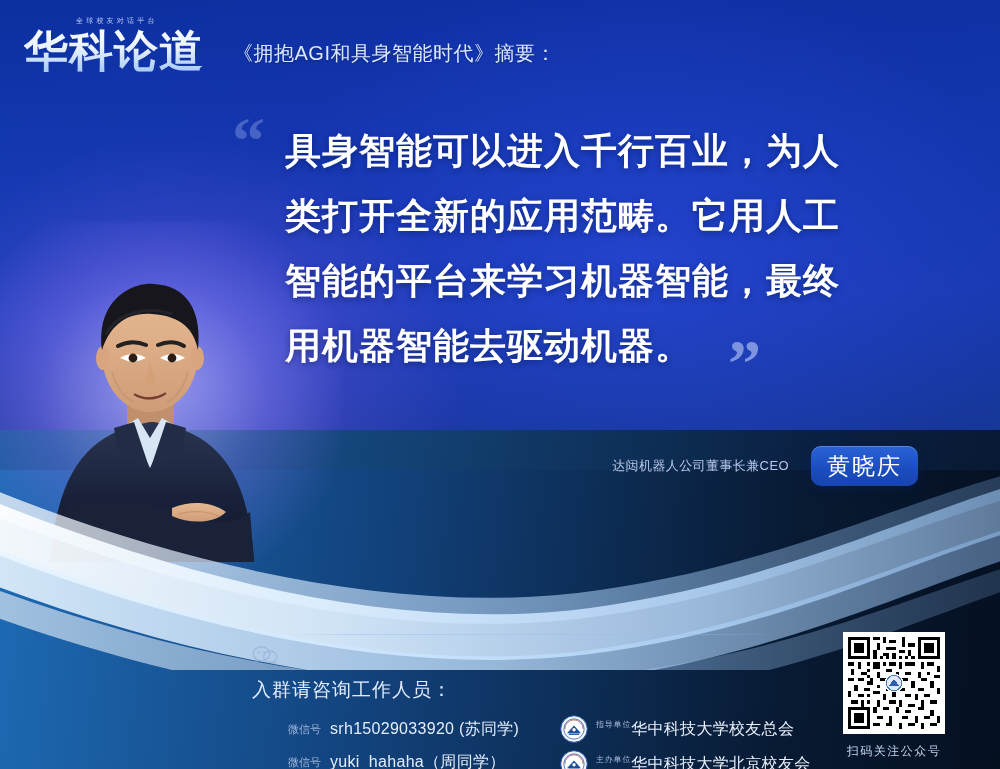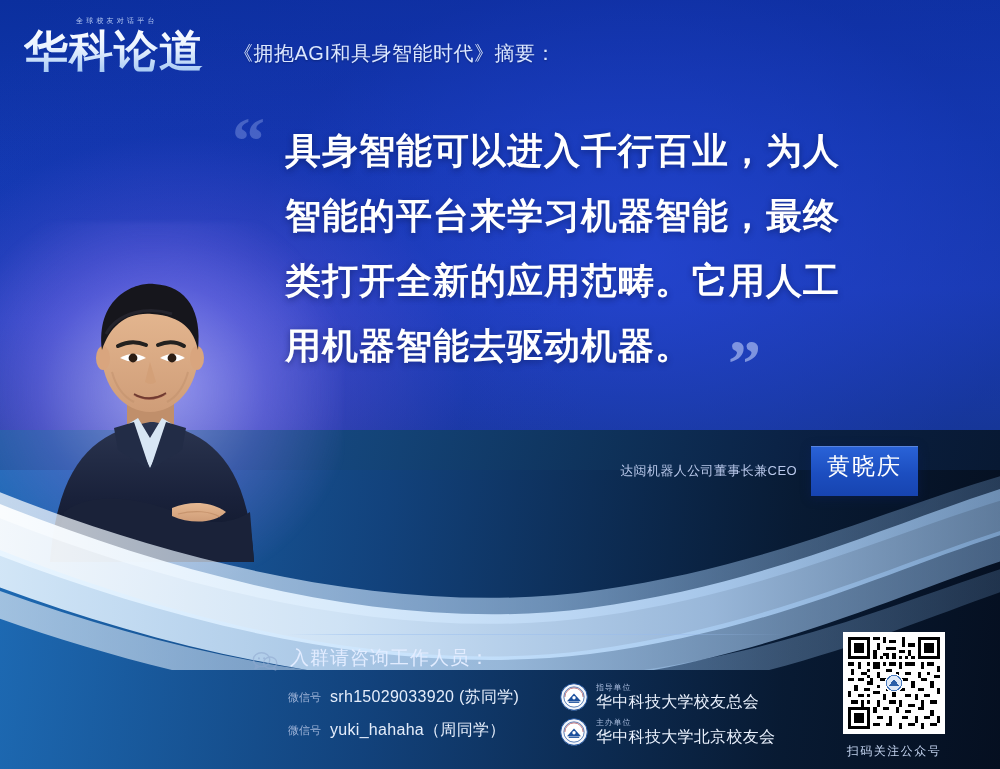--- a/index.html
+++ b/index.html
@@ -75,50 +75,50 @@
   .quote-line{
     font-size:36px; line-height:65px; font-weight:700;
     color:#ffffff; letter-spacing:1px;
     text-shadow:0 2px 6px rgba(4,16,60,.45);
     white-space:nowrap;
   }
 
   
   .attrib{
     position:absolute; right:82px; top:446px;
-    display:flex; align-items:center; gap:14px;
+    display:flex; align-items:center; gap:22px;
   }
   .attrib-role{ font-size:13px; color:#b9c8ea; letter-spacing:.4px; white-space:nowrap; }
   .attrib-name{
     font-size:23px; color:#ffffff; font-weight:400; letter-spacing:2px;
-    padding:5px 16px 14px; border-radius:0;
+    padding:5px 16px 4px; border-radius:10px;
     background:linear-gradient(180deg,#2a63d8 0%, #1c4ec0 55%, #1744b0 100%);
     box-shadow:0 2px 10px rgba(10,30,90,.45), inset 0 1px 0 rgba(255,255,255,.22);
     white-space:nowrap;
   }
 
   
   .divider{
     position:absolute; left:288px; top:634px; width:500px; height:1px;
     background:linear-gradient(90deg, rgba(150,185,235,0) 0%, rgba(160,195,240,.55) 12%, rgba(150,185,235,.45) 78%, rgba(140,175,225,0) 100%);
   }
   .footer{ position:absolute; left:252px; top:645px; width:560px; }
-  .foot-head{ display:flex; align-items:flex-end; gap:12px; }
+  .foot-head{ display:flex; align-items:flex-start; gap:12px;flex-direction:column; }
   .wechat-icon{ width:26px; height:20px; opacity:.55; }
   .foot-title{ font-size:19px; color:#e2ecff; letter-spacing:1px; }
 
   .foot-rows{ margin-top:10px; position:relative; }
   .foot-row{ display:flex; align-items:center; height:33px; }
   .wx-label{ font-size:11px; color:#9fb4d8; margin-left:36px; margin-right:9px; white-space:nowrap;text-align:right; }
   .wx-value{ font-size:16px; color:#e4edfb; letter-spacing:.3px; white-space:nowrap; }
 
   .orgs{ position:absolute; left:308px; top:-2px; }
   .org-row{ display:flex; align-items:center; gap:8px; height:35px; }
   .org-badge{ width:28px; height:28px; flex:0 0 28px; }
-  .org-text{ display:flex; flex-direction:column; justify-content:center; line-height:1; }
+  .org-text{ display:flex; flex-direction:row; justify-content:center; line-height:1; }
   .org-kind{ font-size:8px; color:#a9bcdd; letter-spacing:.8px; margin-bottom:2px; }
   .org-name{ font-size:16px; color:#eaf1fd; letter-spacing:.3px; white-space:nowrap; }
 
   
   .qr-block{ position:absolute; left:838px; top:632px; width:112px; text-align:center; }
   .qr-box{ width:102px; height:102px; background:#fff; padding:5px; margin:0 auto; }
   .qr-box svg{ display:block; }
   .qr-caption{ margin-top:9px; font-size:12px; color:#c2d2ee; letter-spacing:1.5px; }
 </style>
 </head>
@@ -234,22 +234,22 @@
         </defs>
         <text x="0" y="42" font-family="'DejaVu Sans','Liberation Sans',sans-serif" font-size="44" font-weight="700" letter-spacing="1" fill="url(#lg)">华科论道</text>
       </svg>
     </div>
     <div class="header-title">《拥抱AGI和具身智能时代》摘要：</div>
   </div>
 
   <div class="quote-open">“</div>
   <div class="quote-body">
     <div class="quote-line">具身智能可以进入千行百业，为人</div>
+    <div class="quote-line">类打开全新的应用范畴。它用人工</div>
     <div class="quote-line">智能的平台来学习机器智能，最终</div>
-    <div class="quote-line">类打开全新的应用范畴。它用人工</div>
     <div class="quote-line">用机器智能去驱动机器。</div>
   </div>
   <div class="quote-close">”</div>
 
   <div class="attrib">
     <div class="attrib-role">达闼机器人公司董事长兼CEO</div>
     <div class="attrib-name">黄晓庆</div>
   </div>
 
   <div class="divider"></div>

